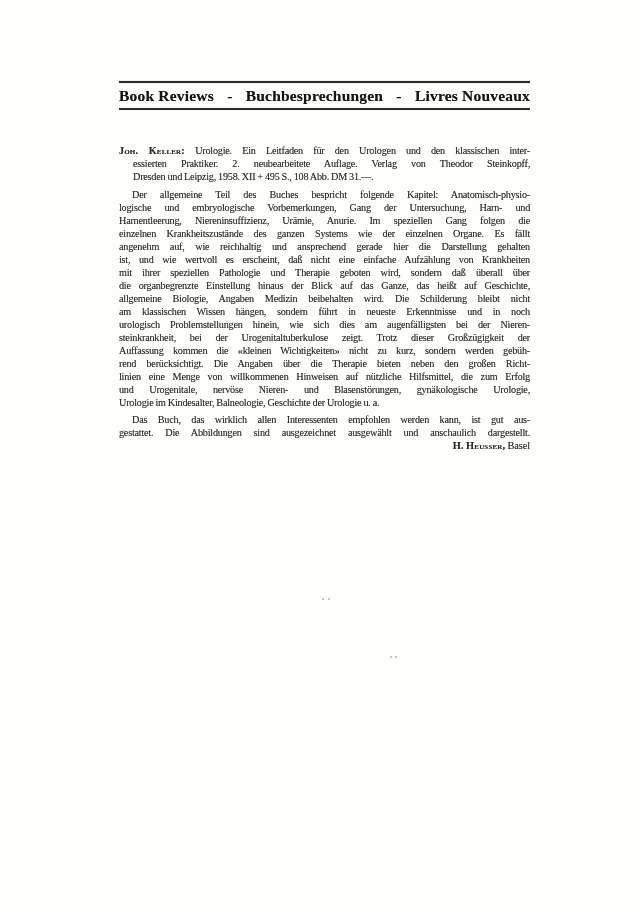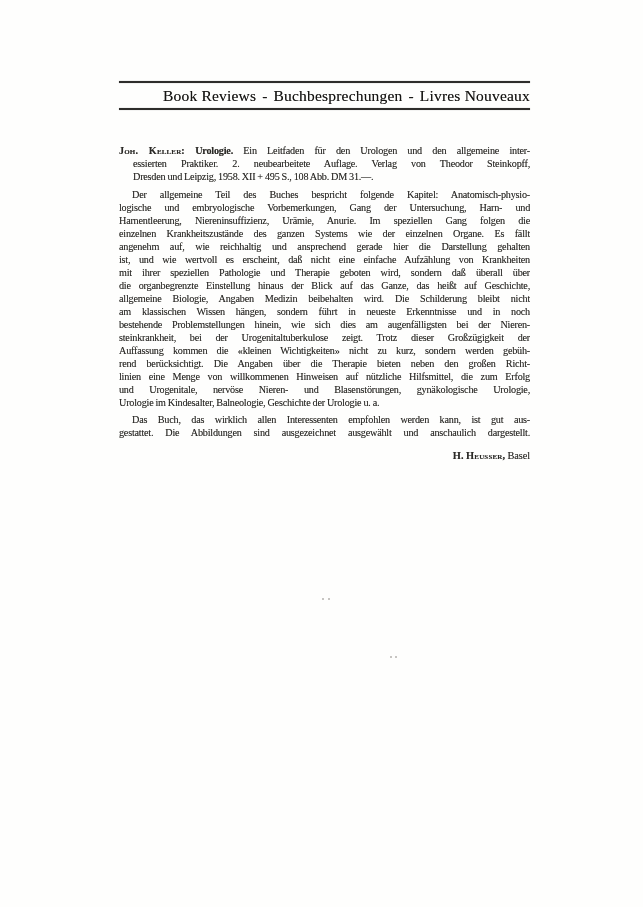--- a/index.html
+++ b/index.html
@@ -14,51 +14,50 @@
   }
   .measure { position:absolute; left:119px; width:411px; }
 
   
   .header-block { top:81px; }
   .rule { background:#2e2d2b; }
   .rule-top { height:2px; box-shadow:0 0 1px rgba(40,40,40,.6); }
   .rule-bottom { height:1.5px; box-shadow:0 0 1px rgba(40,40,40,.5); }
   .header-title {
     display:flex; justify-content:space-between; align-items:baseline;
-    font-weight:400; font-size:15.5px; line-height:25px; height:25px;
+    font-weight:700; font-size:15.5px; line-height:25px; height:25px;
     color:#161513; letter-spacing:.2px;
     text-shadow:0 0 .5px rgba(20,20,20,.55);
-    margin-left:44px;
   }
 
   
   .print {
     font-size:10.2px; line-height:13px;
     letter-spacing:-.22px; word-spacing:-.3px;
     color:#2b2a27;
     text-shadow:0 0 .4px rgba(40,38,34,.45);
   }
   .pline {
     height:13px; overflow:hidden;
     text-align:justify; text-align-last:justify;
   }
   .pline.short { text-align-last:left; }
 
   
   .reference { top:144px; }
   .ref-cont { padding-left:14px; }
   .smallcaps { font-variant:small-caps; letter-spacing:.15px;font-weight:bold; }
-  .booktitle { font-weight:700; }
+  .booktitle { font-weight:400; }
 
   
   .body-block { top:188px; }
   .bline.first { text-indent:13px; }
   .para2 { margin-top:4px; }
   .signature {
-    margin-top:10px; text-align:right; height:13px;
+    margin-top:0; text-align:right; height:13px;
     font-size:10.4px; letter-spacing:-.1px;
   }
 
   
   .speck { position:absolute; width:2px; height:2px; border-radius:50%;
            background:#b4b2ae; }
   .speck.s1 { left:322px; top:598px; }
   .speck.s2 { left:328px; top:598px; }
   .speck.s3 { left:390px; top:656px; }
   .speck.s4 { left:395px; top:656px; }
@@ -75,39 +74,39 @@
       <span>-</span>
       <span>Buchbesprechungen</span>
       <span>-</span>
       <span>Livres Nouveaux</span>
     </div>
     <div class="rule rule-bottom"></div>
   </div>
 
   <div class="measure reference print">
     <div class="pline">
-      <span class="smallcaps">Joh. Keller:</span><span> </span><span class="booktitle">Urologie.</span><span> Ein Leitfaden für den Urologen und den allgemeine inter-</span>
+      <span class="smallcaps">Joh. Keller:</span><span> </span><span class="booktitle">Urologie.</span><span> Ein Leitfaden für den Urologen und den klassischen inter-</span>
     </div>
     <div class="pline ref-cont">essierten Praktiker. 2. neubearbeitete Auflage. Verlag von Theodor Steinkopff,</div>
     <div class="pline ref-cont short">Dresden und Leipzig, 1958. XII + 495 S., 108 Abb. DM 31.—.</div>
   </div>
 
   <div class="measure body-block print">
     <div id="para1">
         <div class="pline bline first">Der allgemeine Teil des Buches bespricht folgende Kapitel: Anatomisch-physio-</div>
         <div class="pline bline">logische und embryologische Vorbemerkungen, Gang der Untersuchung, Harn- und</div>
         <div class="pline bline">Harnentleerung, Niereninsuffizienz, Urämie, Anurie. Im speziellen Gang folgen die</div>
         <div class="pline bline">einzelnen Krankheitszustände des ganzen Systems wie der einzelnen Organe. Es fällt</div>
         <div class="pline bline">angenehm auf, wie reichhaltig und ansprechend gerade hier die Darstellung gehalten</div>
         <div class="pline bline">ist, und wie wertvoll es erscheint, daß nicht eine einfache Aufzählung von Krankheiten</div>
         <div class="pline bline">mit ihrer speziellen Pathologie und Therapie geboten wird, sondern daß überall über</div>
         <div class="pline bline">die organbegrenzte Einstellung hinaus der Blick auf das Ganze, das heißt auf Geschichte,</div>
         <div class="pline bline">allgemeine Biologie, Angaben Medizin beibehalten wird. Die Schilderung bleibt nicht</div>
         <div class="pline bline">am klassischen Wissen hängen, sondern führt in neueste Erkenntnisse und in noch</div>
-        <div class="pline bline">bestehende Problemstellungen hinein, wie sich dies am augenfälligsten bei der Nieren-</div>
+        <div class="pline bline">urologisch Problemstellungen hinein, wie sich dies am augenfälligsten bei der Nieren-</div>
         <div class="pline bline">steinkrankheit, bei der Urogenitaltuberkulose zeigt. Trotz dieser Großzügigkeit der</div>
         <div class="pline bline">Auffassung kommen die «kleinen Wichtigkeiten» nicht zu kurz, sondern werden gebüh-</div>
         <div class="pline bline">rend berücksichtigt. Die Angaben über die Therapie bieten neben den großen Richt-</div>
         <div class="pline bline">linien eine Menge von willkommenen Hinweisen auf nützliche Hilfsmittel, die zum Erfolg</div>
         <div class="pline bline">und Urogenitale, nervöse Nieren- und Blasenstörungen, gynäkologische Urologie,</div>
         <div class="pline bline short">Urologie im Kindesalter, Balneologie, Geschichte der Urologie u. a.</div>
       </div>
     <div id="para2" class="para2">
         <div class="pline bline first">Das Buch, das wirklich allen Interessenten empfohlen werden kann, ist gut aus-</div>
         <div class="pline bline">gestattet. Die Abbildungen sind ausgezeichnet ausgewählt und anschaulich dargestellt.</div>

